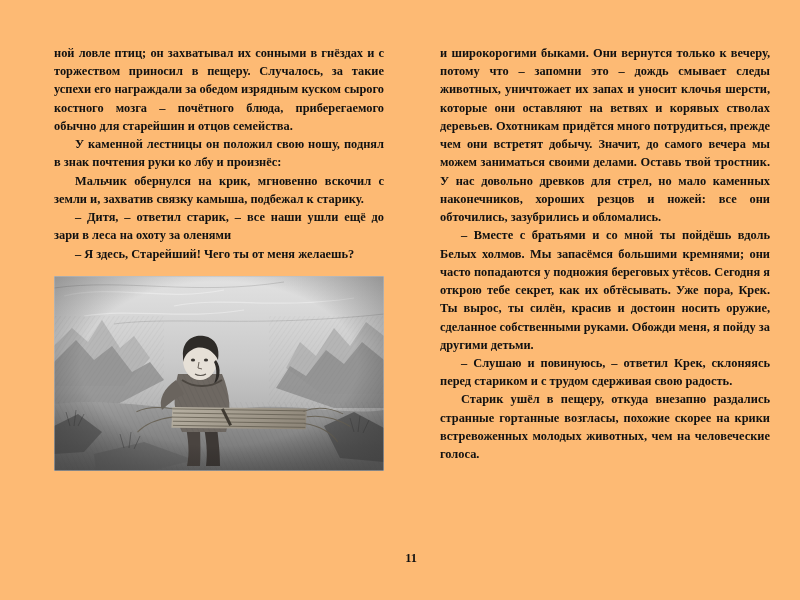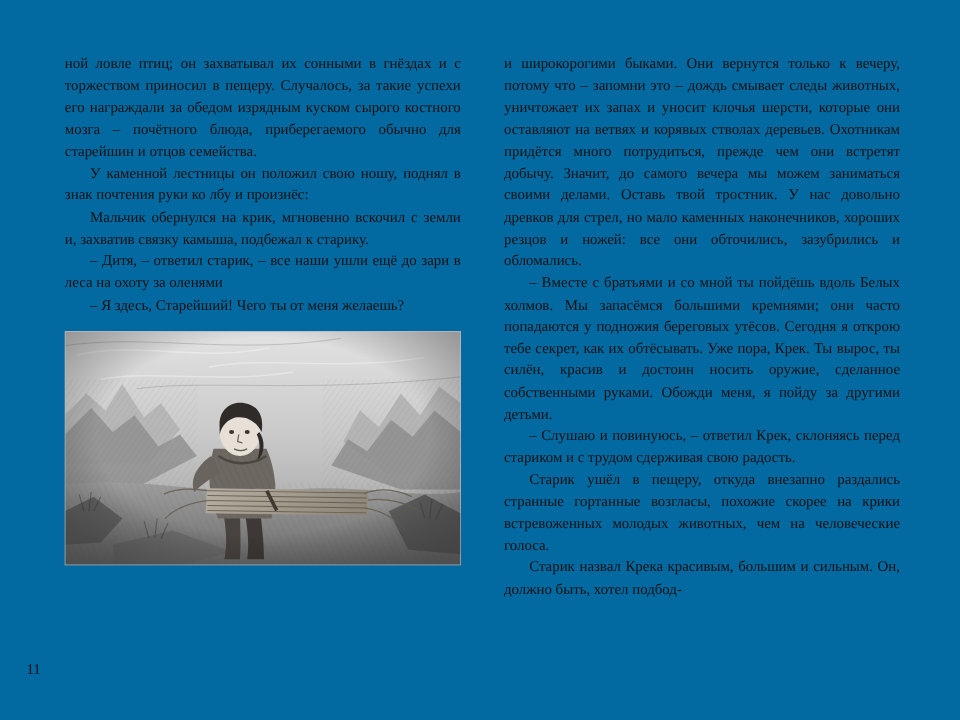--- a/index.html
+++ b/index.html
@@ -10,41 +10,42 @@
   body {
     width: 800px;
     height: 600px;
     overflow: hidden;
     font-family: "Liberation Serif", serif;
   }
   .page {
     position: relative;
     width: 800px;
     height: 600px;
-    background: #0369a1;
+    background: #fdba74;
+    font-weight: bold;
   }
   .columns {
     position: absolute;
     top: 44px;
     left: 0;
     width: 800px;
     display: flex;
     gap: 0;
   }
   .col {
     width: 330px;
     font-size: 12.4px;
     line-height: 1.47;
     color: #111111;
     text-align: justify;
     text-justify: inter-word;
     hyphens: manual;
   }
   .col-left { margin-left: 54px; }
-  .col-right { margin-left: 36px; }
+  .col-right { margin-left: 56px; }
 
   .col p {
     margin: 0;
   }
   .col p.indent {
     text-indent: 21px;
   }
   .col p.noindent {
     text-indent: 0;
   }
@@ -60,21 +61,21 @@
   }
   .illustration svg {
     display: block;
   }
 
   .page-number {
     position: absolute;
     left: 0;
     top: 551px;
     width: 800px;
-    text-align: left;
+    text-align: center;
     font-size: 12.4px;
     color: #111111;
     font-family: "Liberation Serif", serif;
   }
   .pn-inner {
     display: inline-block;
     margin-left: 22px;
   }
 </style>
 </head>
@@ -203,21 +204,20 @@
           <rect x="0" y="0" width="330" height="195" fill="none" stroke="#bdbdbd" stroke-width="1"></rect>
         </svg>
       </div>
     </div>
 
     <div class="col col-right">
       <p class="noindent">и широкорогими быками. Они вернутся только к вечеру, потому что – запомни это – дождь смывает следы животных, уничтожает их запах и уносит клочья шерсти, которые они оставляют на ветвях и корявых стволах деревьев. Охотникам придётся много потрудиться, прежде чем они встретят добычу. Значит, до самого вечера мы можем заниматься своими делами. Оставь твой тростник. У нас довольно древков для стрел, но мало каменных наконечников, хороших резцов и ножей: все они обточились, зазубрились и обломались.</p>
       <p class="indent">– Вместе с братьями и со мной ты пойдёшь вдоль Белых холмов. Мы запасёмся большими кремнями; они часто попадаются у подножия береговых утёсов. Сегодня я открою тебе секрет, как их обтёсывать. Уже пора, Крек. Ты вырос, ты силён, красив и достоин носить оружие, сделанное собственными руками. Обожди меня, я пойду за другими детьми.</p>
       <p class="indent">– Слушаю и повинуюсь, – ответил Крек, склоняясь перед стариком и с трудом сдерживая свою радость.</p>
       <p class="indent">Старик ушёл в пещеру, откуда внезапно раздались странные гортанные возгласы, похожие скорее на крики встревоженных молодых животных, чем на человеческие голоса.</p>
-      <p class="indent">Старик назвал Крека красивым, большим и сильным. Он, должно быть, хотел подбод-</p>
     </div>
 
   </div>
 
   <div class="page-number">
     <span class="pn-inner">11</span>
   </div>
 
 </div>
 

